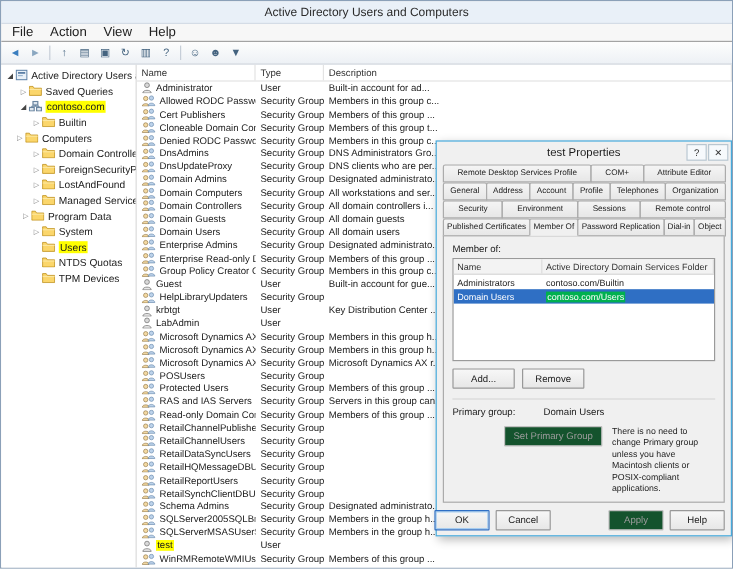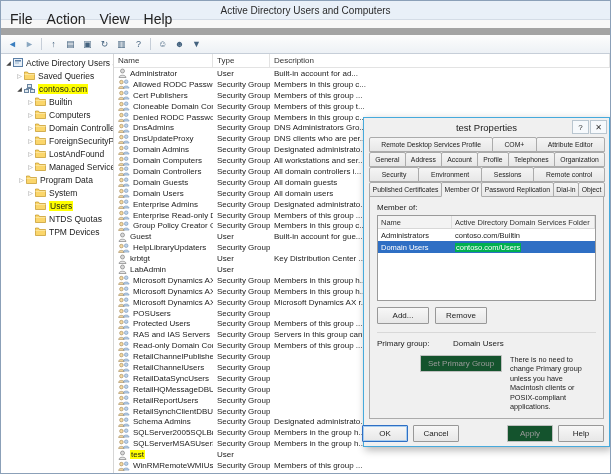--- a/index.html
+++ b/index.html
@@ -1,21 +1,21 @@
 <!DOCTYPE html>
 <html style="--titlebar-bg: #e9f0f8; --highlight-yellow: #ffff00; --highlight-green: #00b050; --selection-blue: #2f6fc4; --dialog-border: #46aadc;"><head>
 <meta charset="utf-8">
 <style>
   * { margin:0; padding:0; box-sizing:border-box; }
   html,body { background:#ffffff; font-family:"Liberation Sans", sans-serif; }
   .window { position:relative; width:611px; height:474px; background:#f0f0f0; border:1px solid #8ba0b8; overflow:hidden; }
 
   
   .titlebar { height:19px; background:var(--titlebar-bg); border-bottom:1px solid #d4dce6; display:flex; align-items:center; justify-content:center; font-size:10px; color:#2b2b2b; }
-  .menubar { height:15px; display:flex; align-items:flex-end; background:#f7f7f7; font-size:14px; color:#222; padding-left:2px; border-bottom:7px solid #a3a3a3; }
+  .menubar { height:15px; display:flex; align-items:flex-start; background:#f7f7f7; font-size:11px; color:#222; padding-left:2px; border-bottom:1px solid #a3a3a3; }
   .menu-item { padding:1px 7px; cursor:default; }
   .toolbar { height:19px; background:linear-gradient(#fdfdfd,#edf1f5); border-bottom:1px solid #c6ced8; display:flex; align-items:center; padding-left:3px; }
   .tool-btn { width:17px; height:15px; display:flex; align-items:center; justify-content:center; font-size:9px; border:1px solid transparent; border-radius:2px; }
   .tool-sep { width:1px; height:12px; background:#c6ced8; margin:0 3px; }
 
   
   .main { position:absolute; top:53px; left:0; right:0; bottom:0; display:flex; background:#fff; }
   .tree-panel { width:113px; background:#fff; border-right:1px solid #d6d6d6; overflow:hidden; font-size:8.5px; padding-top:2px; color:#1b1b1b; }
   .tree-row { height:13px; display:flex; align-items:center; white-space:nowrap; overflow:hidden; cursor:default; }
   .expander { width:9px; flex-shrink:0; text-align:center; font-size:6px; color:#8a8a8a; }
@@ -130,21 +130,21 @@
         <div class="tree-row" style="padding-left: 25px;">
           <span class="expander">▷</span>
           <span class="tree-icon">
             <svg width="11" height="9">
               <path d="M0.5 2.5 l0 -1.5 3 0 1 1.5 6 0 0 6 -10 0 z" fill="#fbd66b" stroke="#b8860b" stroke-width="0.6"></path>
               <path d="M0.5 3.5 h10" stroke="#fce9a8" stroke-width="0.8"></path>
             </svg>
           </span>
           <span>Builtin</span>
         </div>
-        <div class="tree-row" style="padding-left: 25px;">
+        <div class="tree-row" style="padding-left: 11px;">
           <span class="expander">▷</span>
           <span class="tree-icon">
             <svg width="11" height="9">
               <path d="M0.5 2.5 l0 -1.5 3 0 1 1.5 6 0 0 6 -10 0 z" fill="#fbd66b" stroke="#b8860b" stroke-width="0.6"></path>
               <path d="M0.5 3.5 h10" stroke="#fce9a8" stroke-width="0.8"></path>
             </svg>
           </span>
           <span>Computers</span>
         </div>
         <div class="tree-row" style="padding-left: 25px;">

